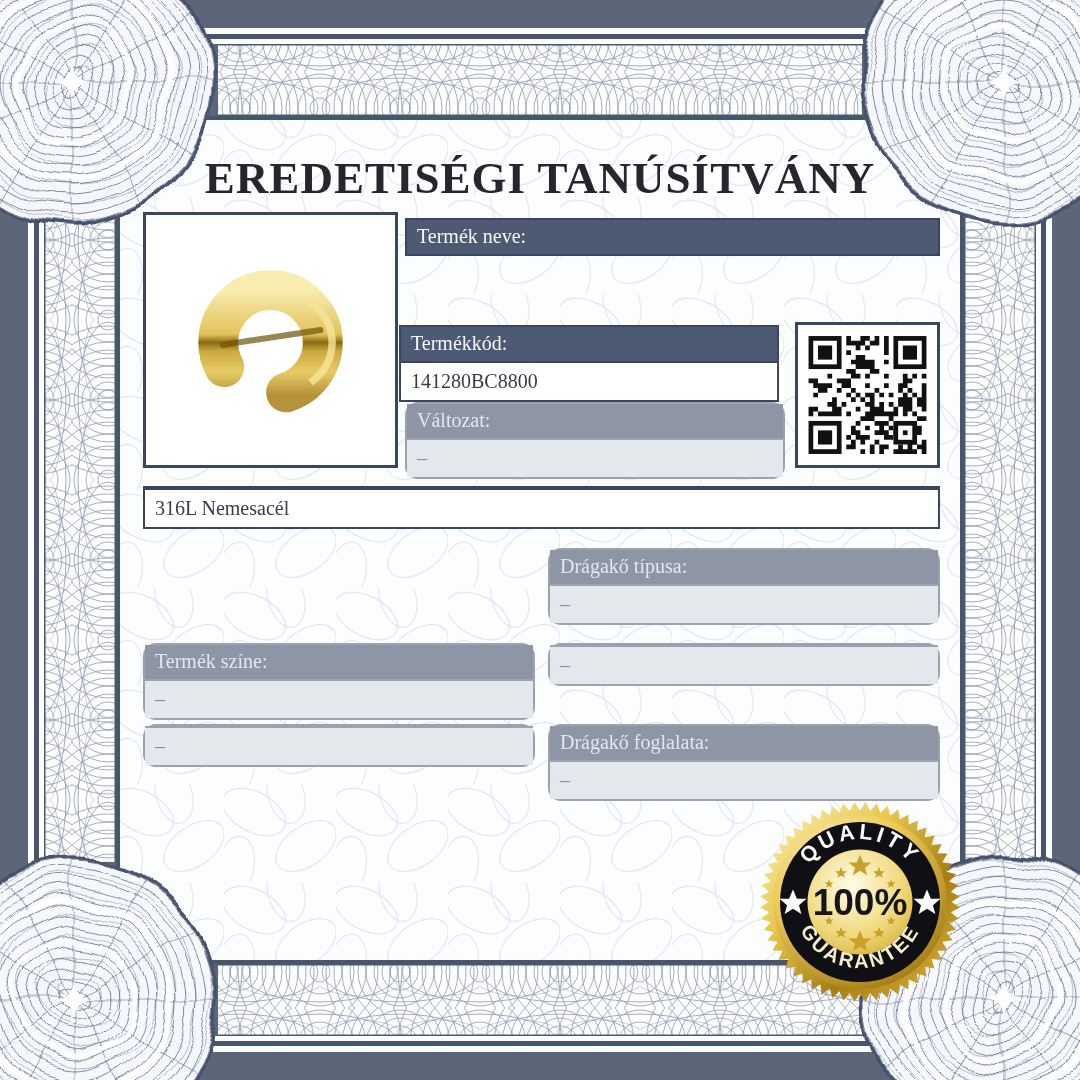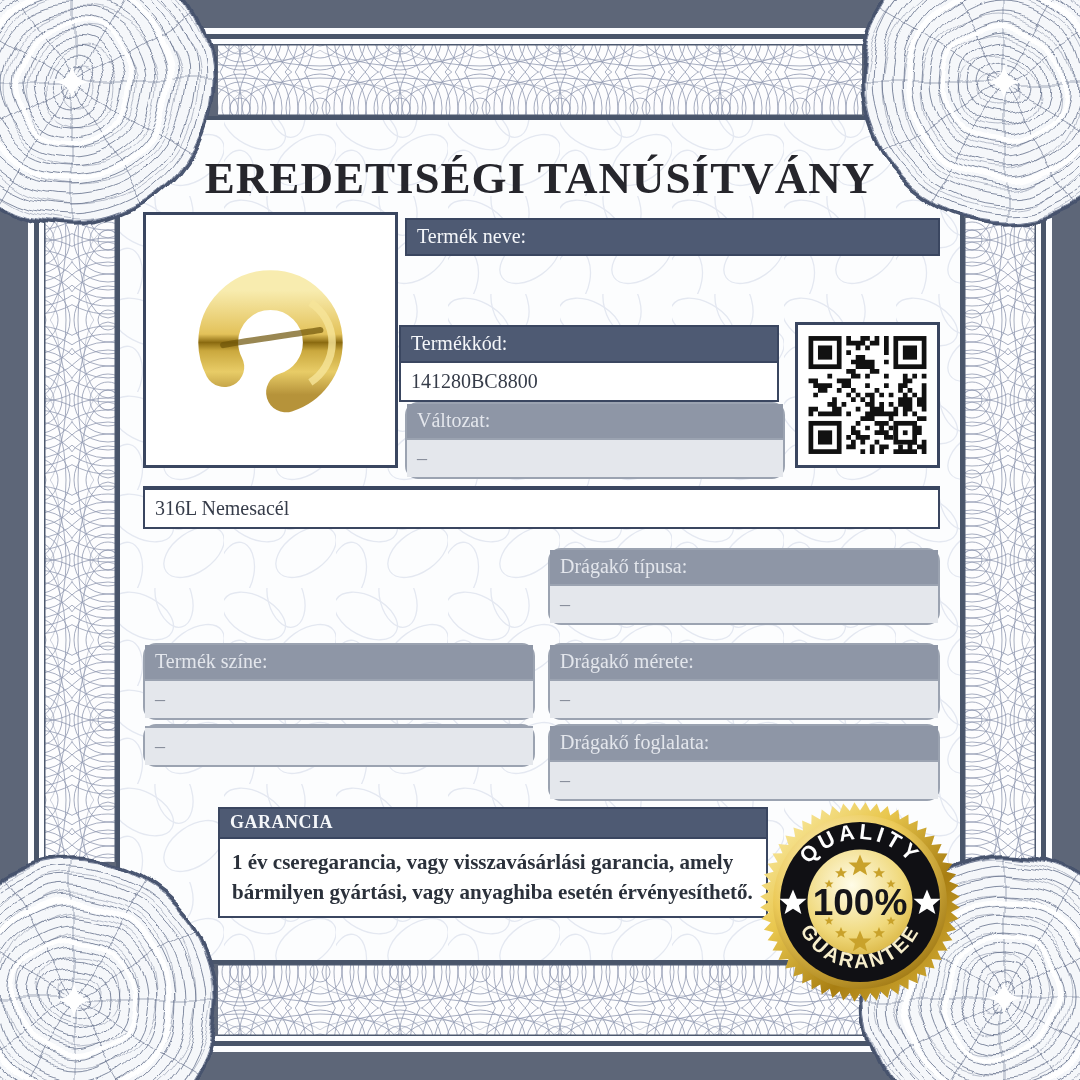--- a/index.html
+++ b/index.html
@@ -253,37 +253,32 @@
     <div class="hd">Drágakő típusa:</div>
     <div class="val v-line">–</div>
   </div>
 
   <div class="field muted" style="left:143px;top:643px;width:388px">
     <div class="hd">Termék színe:</div>
     <div class="val v-line">–</div>
   </div>
 
   <div class="field muted" style="left:548px;top:643px;width:388px">
-    <div class="hd">Drágakő mérete:</div>
     <div class="val v-line">–</div>
   </div>
 
   <div class="field muted" style="left:143px;top:724px;width:388px">
     <div class="val v-line">–</div>
   </div>
 
   <div class="field muted" style="left:548px;top:724px;width:388px">
     <div class="hd">Drágakő foglalata:</div>
     <div class="val v-line">–</div>
   </div>
 
-  <div class="warranty">
-    <div class="hd">GARANCIA</div>
-    <div class="body">1 év cseregarancia, vagy visszavásárlási garancia, amely bármilyen gyártási, vagy anyaghiba esetén érvényesíthető.</div>
-  </div>
 
   <svg class="seal" width="236" height="236" viewBox="-118 -118 236 236">
     <defs>
       <linearGradient id="goldEdge" x1="0" y1="0" x2="1" y2="1">
         <stop offset="0" stop-color="#fff6c0"></stop>
           <stop offset="0.35" stop-color="#e9c74e"></stop>
         <stop offset="0.65" stop-color="#a87e12"></stop>
           <stop offset="1" stop-color="#e0ba3e"></stop>
       </linearGradient>
       <radialGradient id="goldMid" cx="38%" cy="32%" r="75%">

